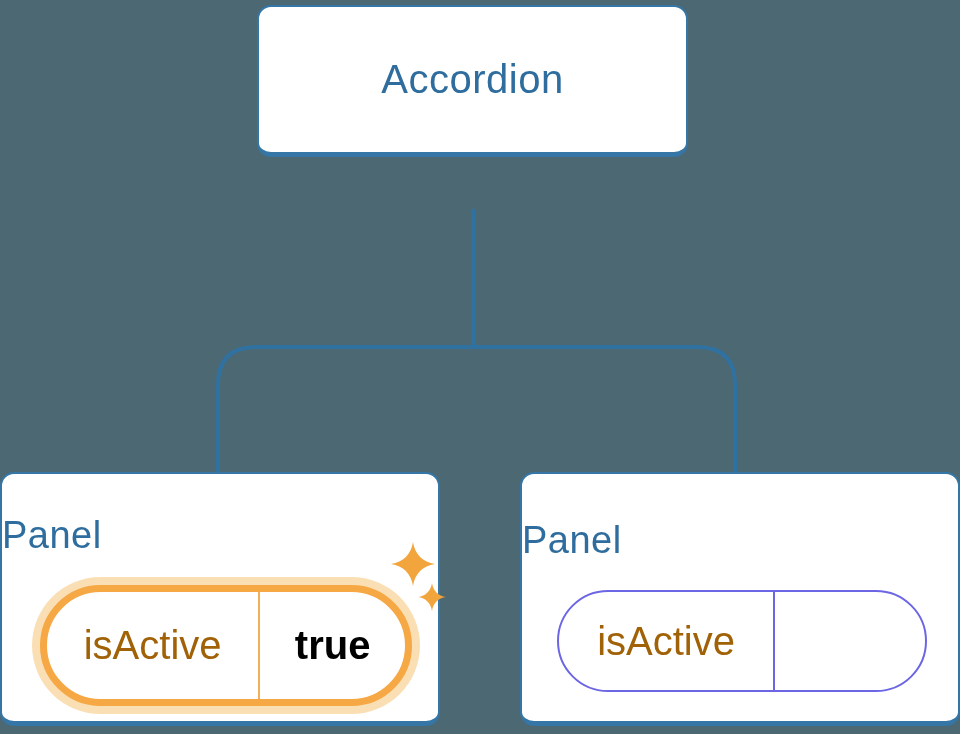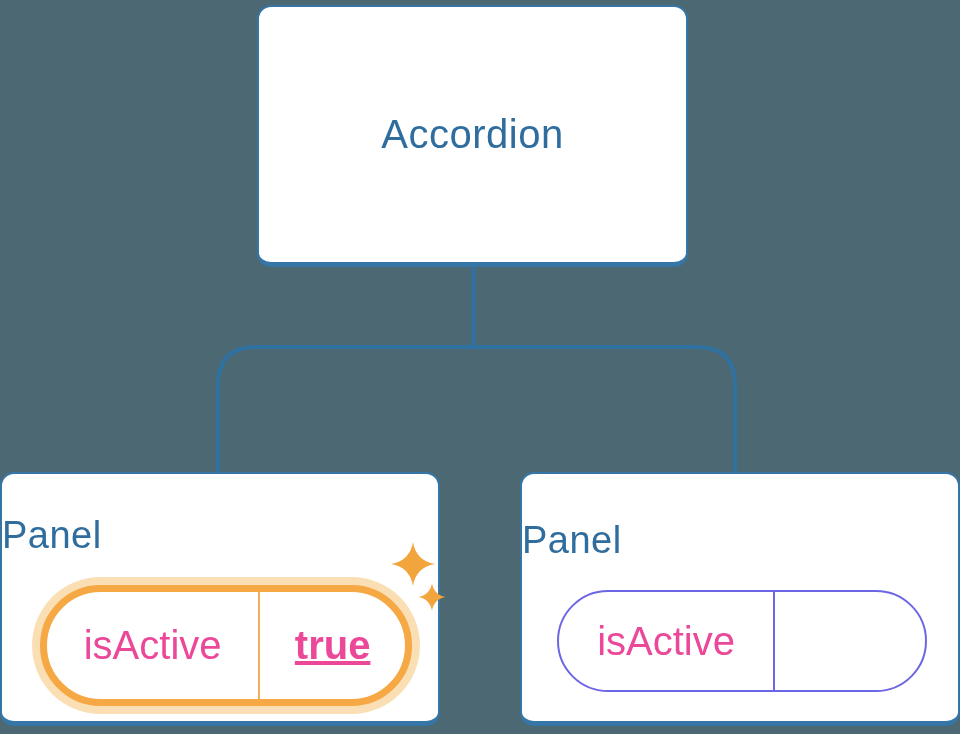--- a/index.html
+++ b/index.html
@@ -9,21 +9,21 @@
     font-family:"Liberation Sans","DejaVu Sans",sans-serif;
   }
   .stage{position:absolute;inset:0;}
   svg.connectors{position:absolute;left:0;top:0;pointer-events:none;}
 
   
   .node{
     position:absolute;background:#fff;box-sizing:border-box;
     border:2.5px solid #3576A6;border-bottom-width:5px;border-radius:14px;
   }
-  .node-root{left:257px;top:5px;width:431px;height:262px;display:flex;align-items:center;justify-content:center;}
+  .node-root{left:257px;top:5px;width:431px;height:152px;display:flex;align-items:center;justify-content:center;}
   .node-root .node-label{font-size:40px;font-weight:500;color:#2E6D9E;letter-spacing:.5px;}
 
   .node-panel-left{left:0px;top:472px;width:440px;height:254px;}
   .node-panel-right{left:520px;top:472px;width:440px;height:254px;}
   .panel-title{
     position:absolute;left:0;right:0;text-align:left;
     font-size:38px;font-weight:500;color:#2E6D9E;letter-spacing:.5px;
   }
   .node-panel-left .panel-title{top:40px;}
   .node-panel-right .panel-title{top:45px;}
@@ -36,25 +36,25 @@
   .pill-active{
     left:38px;top:111px;width:372px;height:121px;
     border:7px solid #F5A843;
     box-shadow:0 0 0 8px #FBDFB4;
   }
   .pill-inactive{
     left:35px;top:116px;width:370px;height:102px;
     border:2px solid #6D66E4;
   }
   .pill-cell{display:flex;align-items:center;justify-content:center;font-size:40px;}
-  .pill-key{width:59%;color:#ec4899;}
+  .pill-key{width:59%;color:#a16207;}
   .pill-active .pill-key{border-right:2px solid #F3AE58;}
   .pill-inactive .pill-key{width:58.5%;border-right:2px solid #6D66E4;}
   .pill-value{flex:1;color:#6A63EE;}
-  .pill-active .pill-value{font-weight:bold;color:#ec4899;text-decoration:underline;}
+  .pill-active .pill-value{font-weight:bold;color:#000000;}
 
   .sparkles{position:absolute;left:385px;top:64px;width:66px;height:80px;}
 </style>
 </head>
 <body>
 
 <div class="stage">
 
   <svg class="connectors" width="960" height="734" viewBox="0 0 960 734" aria-hidden="true">
     <path d="M473.5 209 L473.5 347" fill="none" stroke="#2F72A2" stroke-width="4"></path>

